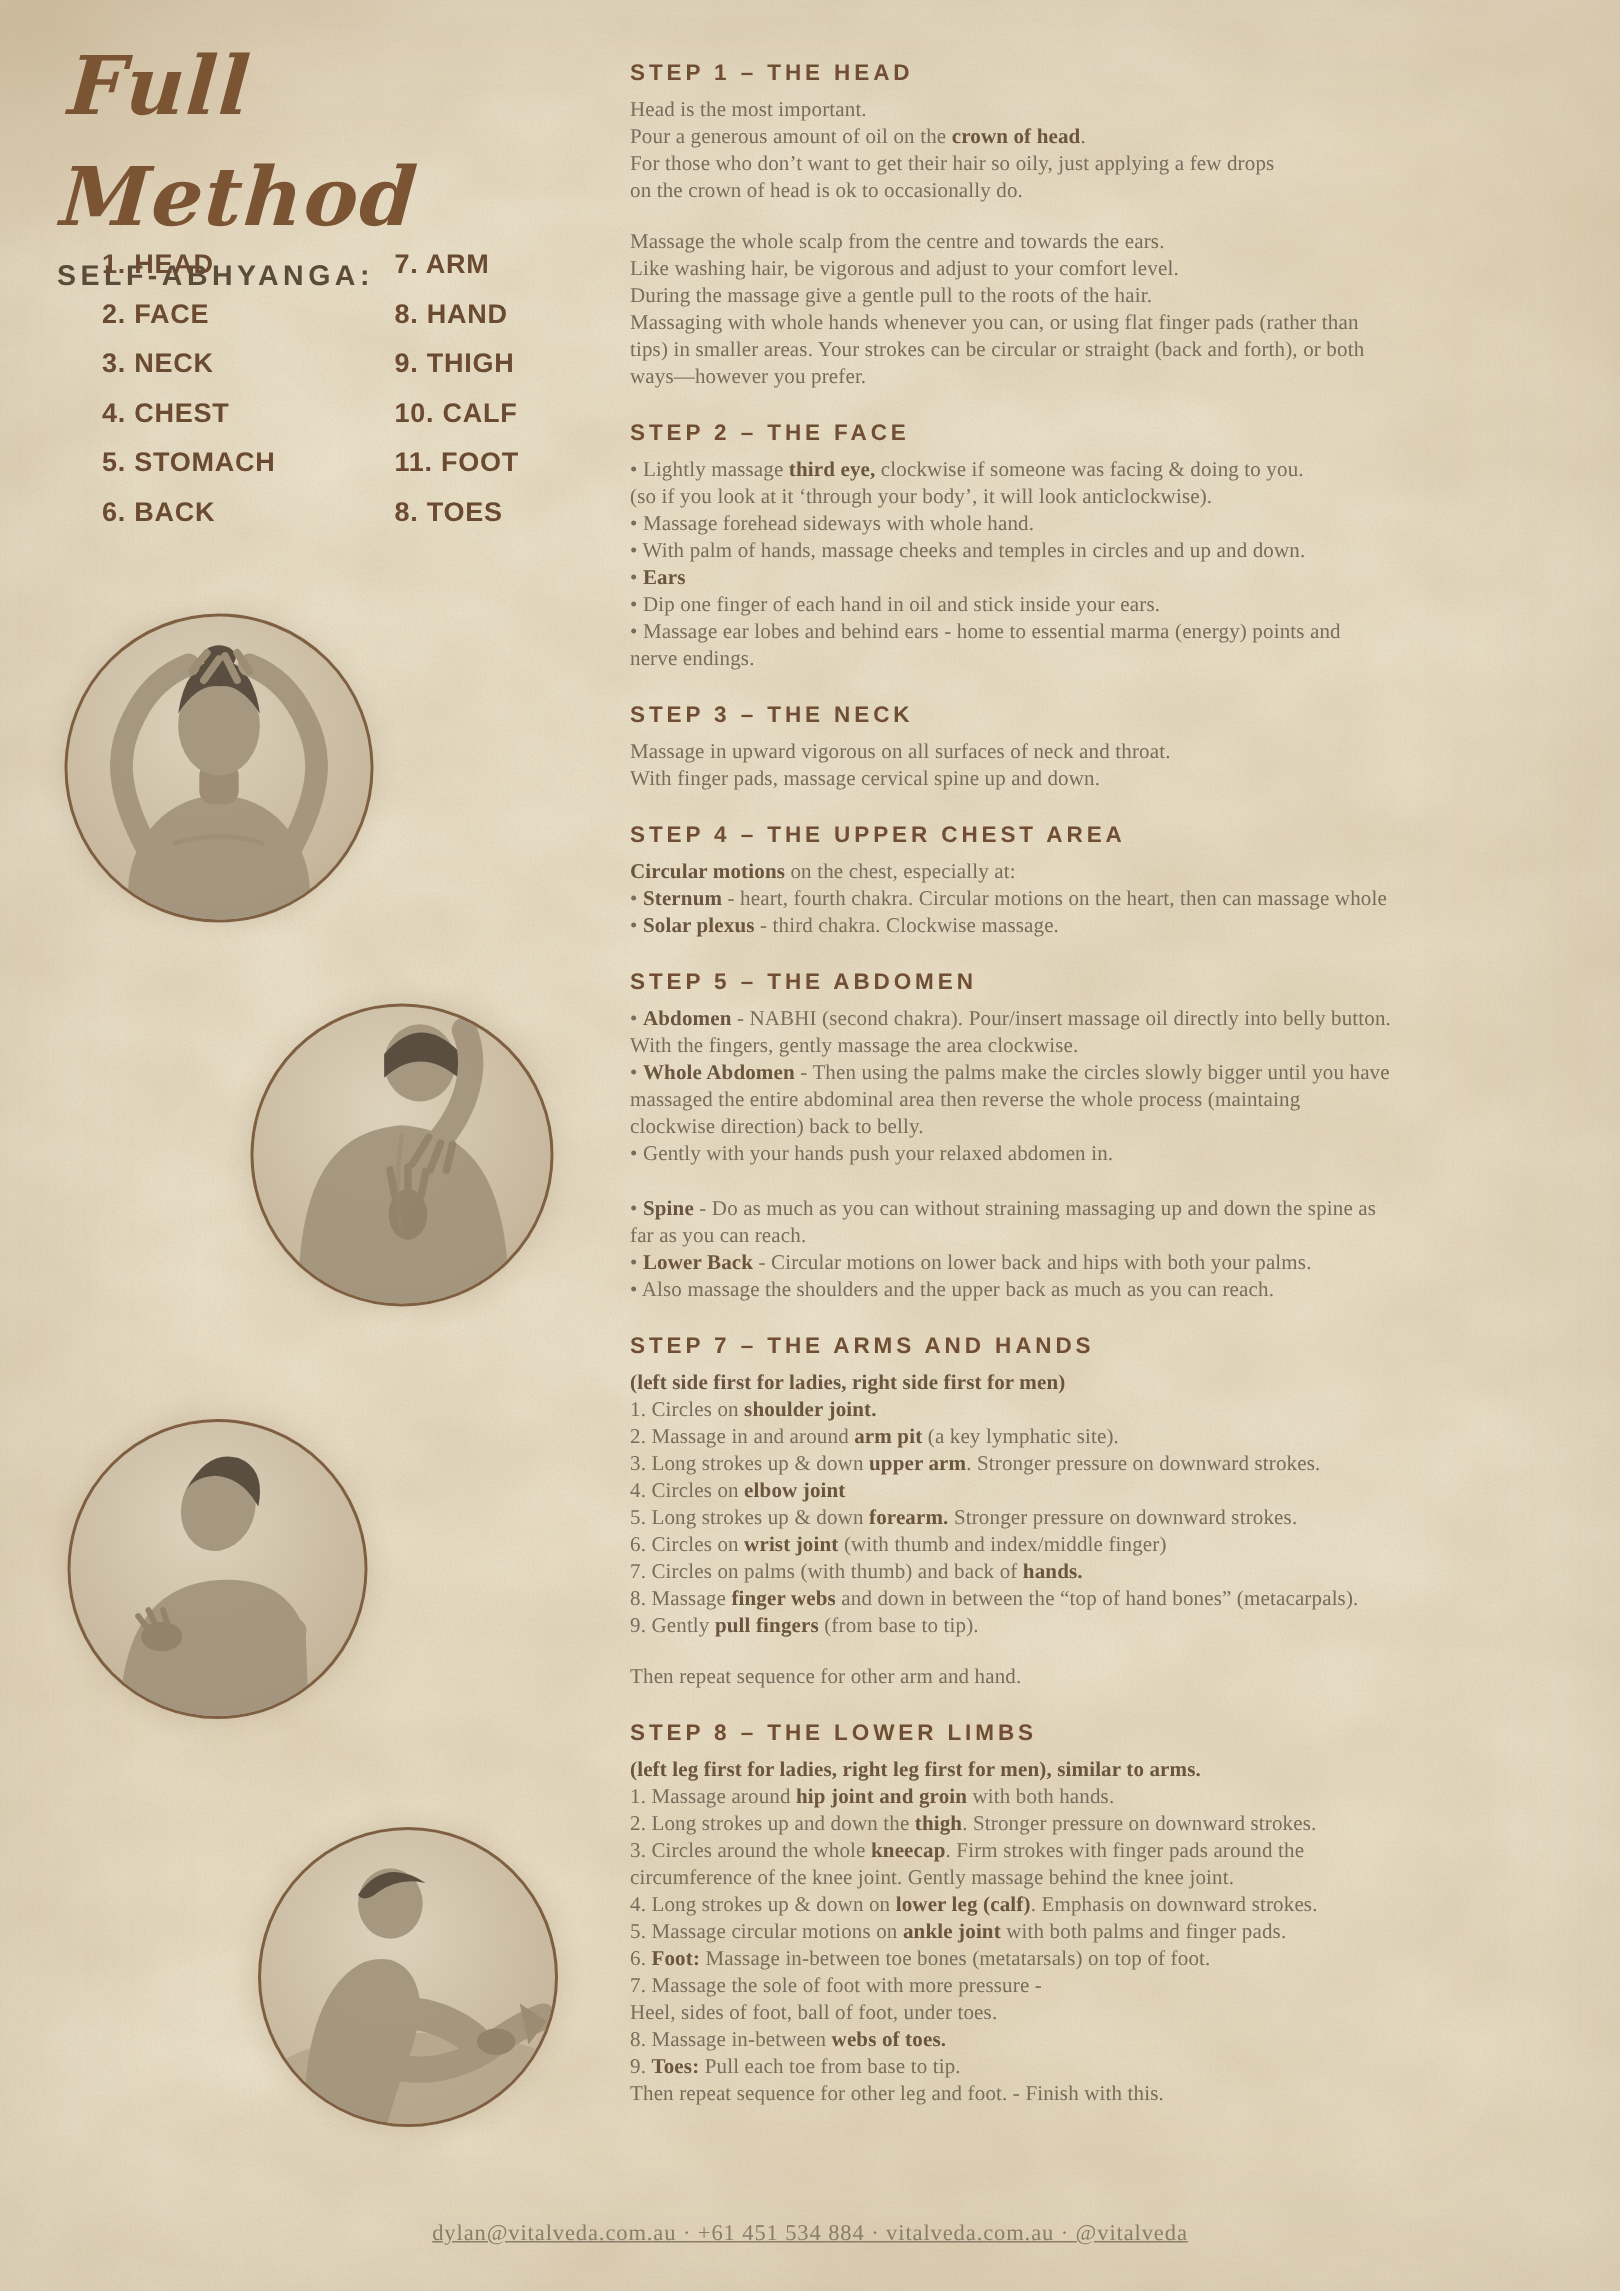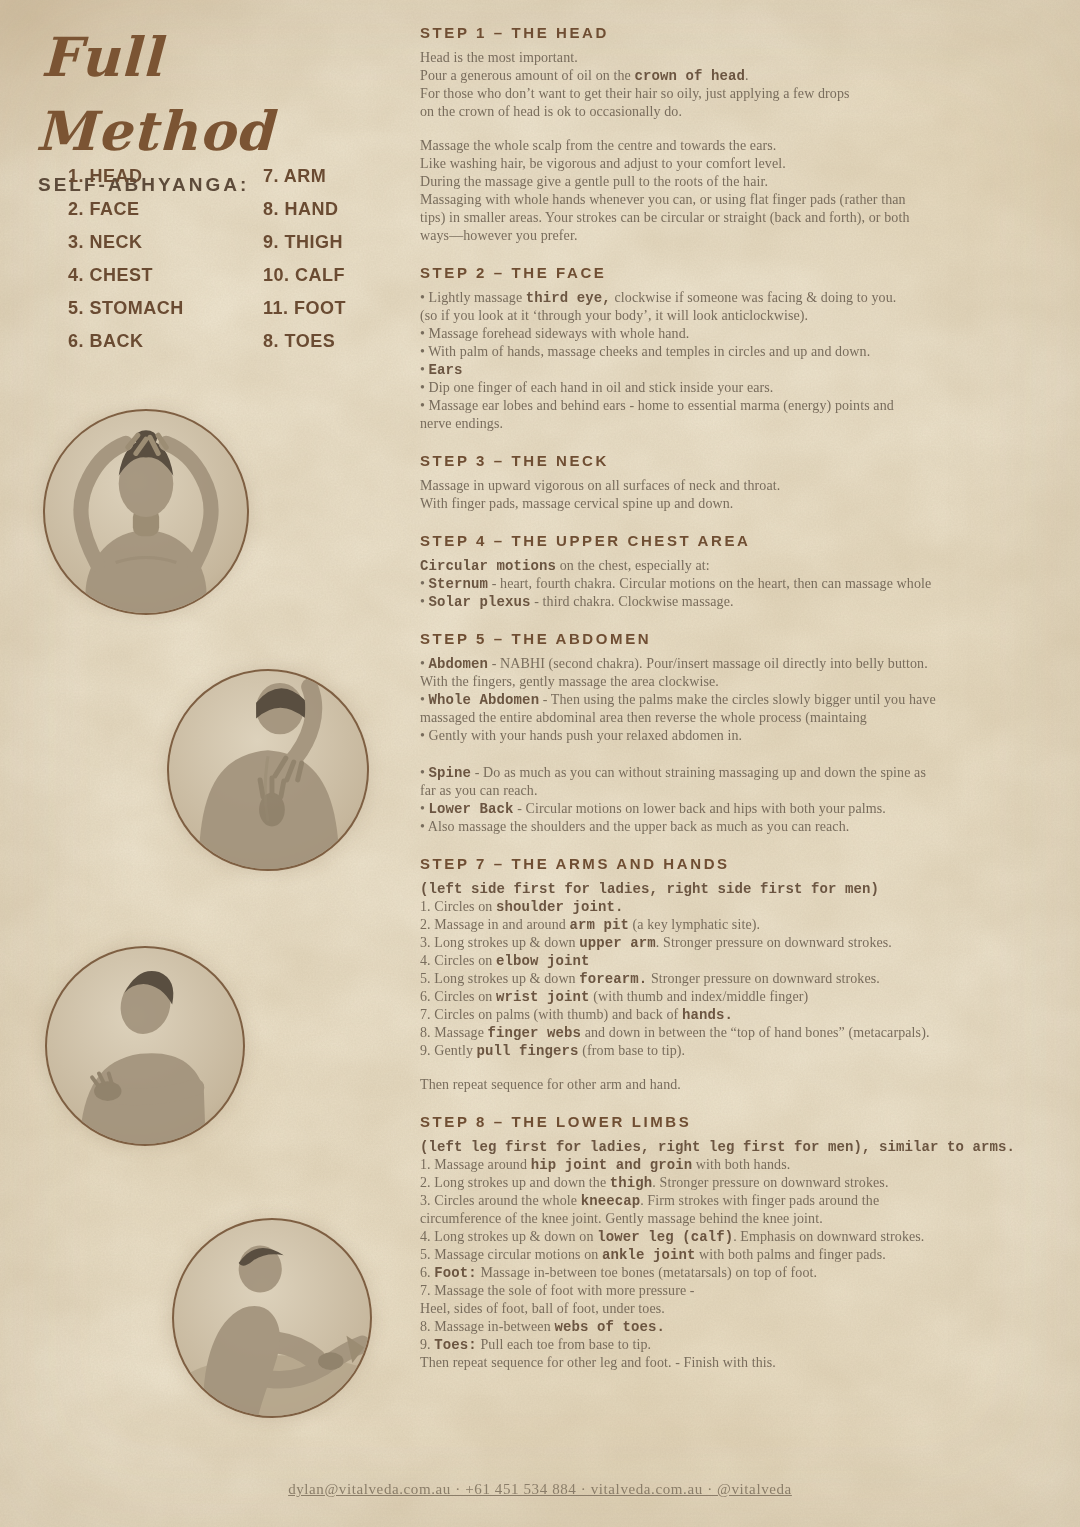--- a/index.html
+++ b/index.html
@@ -44,29 +44,29 @@
     box-shadow:0 0 18px rgba(110,85,55,0.18);
   }
   .photo svg{width:100%;height:100%;display:block;opacity:0.92;}
   #photo-1{left:43px;top:409px;width:202px;height:202px;}
   #photo-2{left:167px;top:669px;width:198px;height:198px;}
   #photo-3{left:45px;top:946px;width:196px;height:196px;}
   #photo-4{left:172px;top:1218px;width:196px;height:196px;}
 
   
   .steps-column{position:absolute;left:420px;top:24px;width:636px;}
-  .steps-column section{margin:0 0 19px 0;}
+  .steps-column section{margin:16px 0 19px 0;}
   .steps-column h2{
     margin:0 0 7px 0;font-family:"Liberation Sans", sans-serif;font-weight:700;
     font-size:15px;line-height:18px;letter-spacing:2.6px;color:#6f4e33;
   }
   .block{font-size:14px;line-height:18px;color:#786c5c;letter-spacing:0.1px;}
   .block + .block{margin-top:16px;}
   .line{min-height:18px;}
-  .b{font-weight:700;color:#6b5541;font-family:Liberation Mono, monospace;}
+  .b{font-weight:700;color:#6b5541;}
   .i{}
 
   .footer{
     position:absolute;left:0;right:0;top:1481px;text-align:center;
     font-family:"Liberation Serif", serif;font-size:15px;letter-spacing:0.6px;color:#8a7d69;text-decoration:underline;
   }
 </style>
 </head>
 <body>
 
@@ -212,20 +212,21 @@
             <div class="line"><span>• </span><span class="b">Solar plexus</span><span> - third chakra. Clockwise massage.</span></div>
           </div>
         </section>
         <section>
           <h2>STEP 5 – THE ABDOMEN</h2>
           <div class="block">
             <div class="line"><span>• </span><span class="b">Abdomen</span><span> - </span><span class="i">NABHI</span><span> (second chakra). Pour/insert massage oil directly into belly button.</span></div>
             <div class="line"><span>With the fingers, gently massage the area clockwise.</span></div>
             <div class="line"><span>• </span><span class="b">Whole Abdomen</span><span> - Then using the palms make the circles slowly bigger until you have</span></div>
             <div class="line"><span>massaged the entire abdominal area then reverse the whole process (maintaing</span></div>
+            <div class="line"><span>clockwise direction) back to belly.</span></div>
             <div class="line"><span>• Gently with your hands push your relaxed abdomen in.</span></div>
           </div>
         </section>
         <section>
           <div class="block">
             <div class="line"><span>• </span><span class="b">Spine</span><span> - Do as much as you can without straining massaging up and down the spine as</span></div>
             <div class="line"><span>far as you can reach.</span></div>
             <div class="line"><span>• </span><span class="b">Lower Back</span><span> - Circular motions on lower back and hips with both your palms.</span></div>
             <div class="line"><span>• Also massage the shoulders and the upper back as much as you can reach.</span></div>
           </div>

